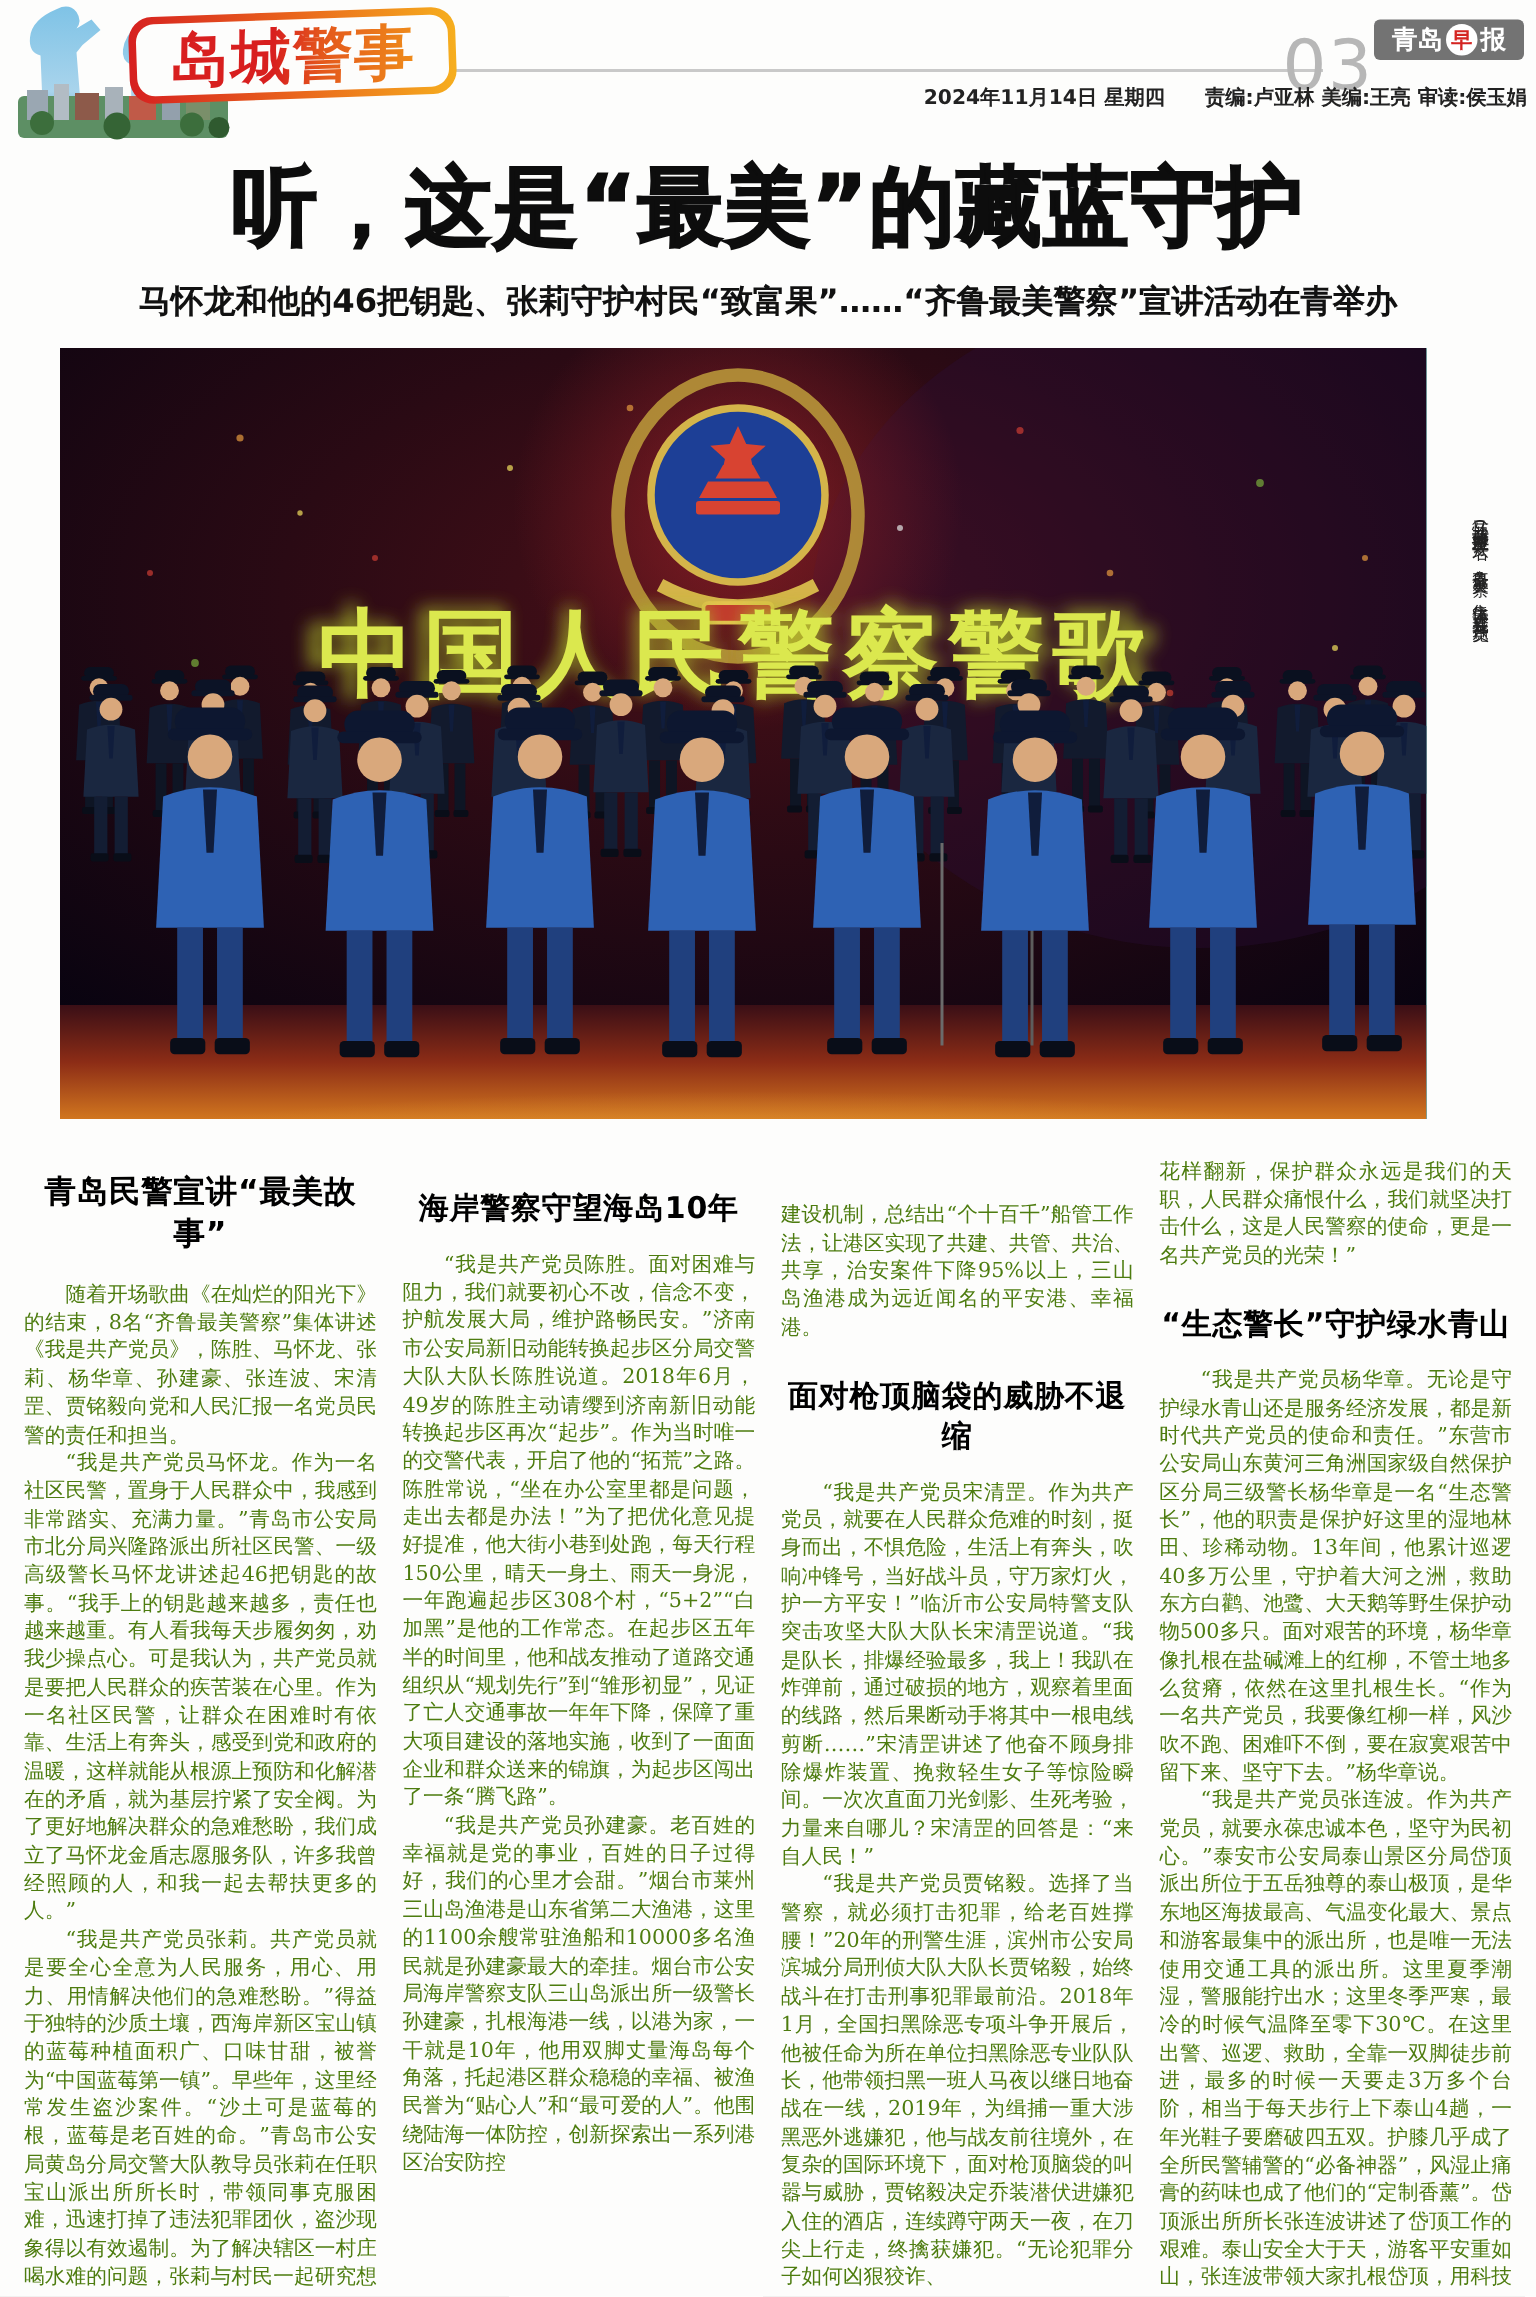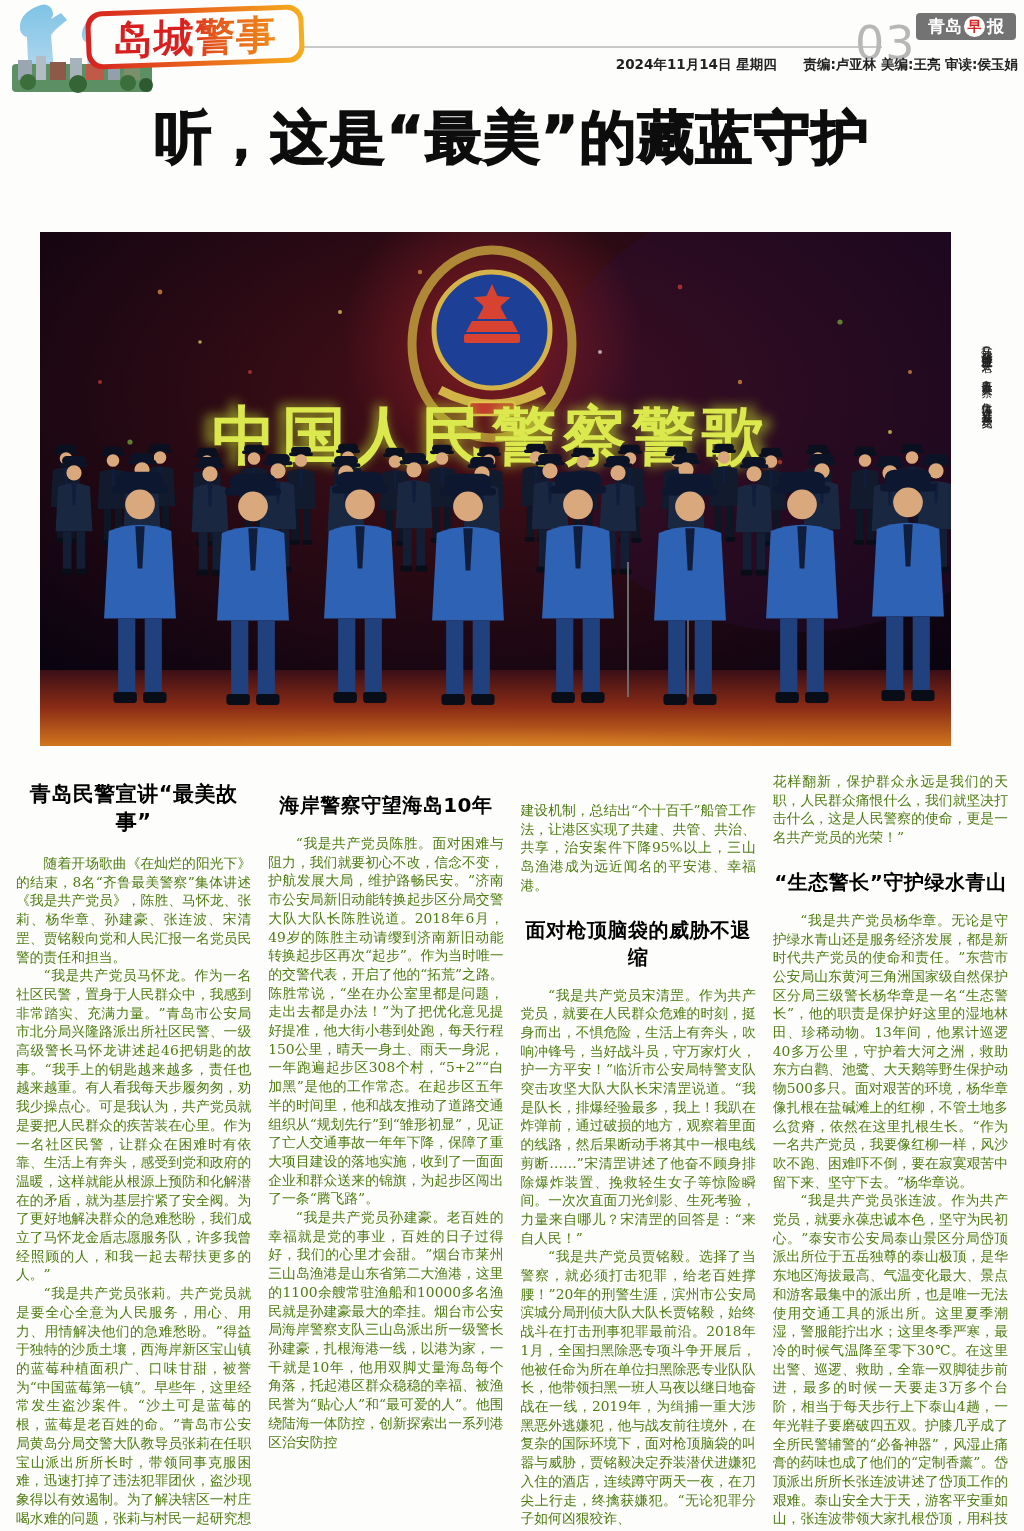--- a/index.html
+++ b/index.html
@@ -105,20 +105,21 @@
     <span class="brand-circle">早</span>
     <span>报</span>
   </div>
 
   <div class="dateline">
     <span>2024年11月14日 星期四</span>
     <span class="staff">责编:卢亚林 美编:王亮 审读:侯玉娟</span>
   </div>
 
   <h1 class="main-headline">听，这是“最美”的藏蓝守护</h1>
+  <h2 class="sub-headline">马怀龙和他的46把钥匙、张莉守护村民“致富果”……“齐鲁最美警察”宣讲活动在青举办</h2>
 
   <div class="photo">
     <svg viewBox="0 0 911 514">
       <defs>
         <radialGradient id="bgG" cx="50%" cy="32%" r="75%">
           <stop offset="0" stop-color="#4a1018"></stop>
             <stop offset="0.45" stop-color="#2a0a14"></stop>
             <stop offset="1" stop-color="#070310"></stop>
         </radialGradient>
         <radialGradient id="redglow" cx="50%" cy="50%" r="50%">

